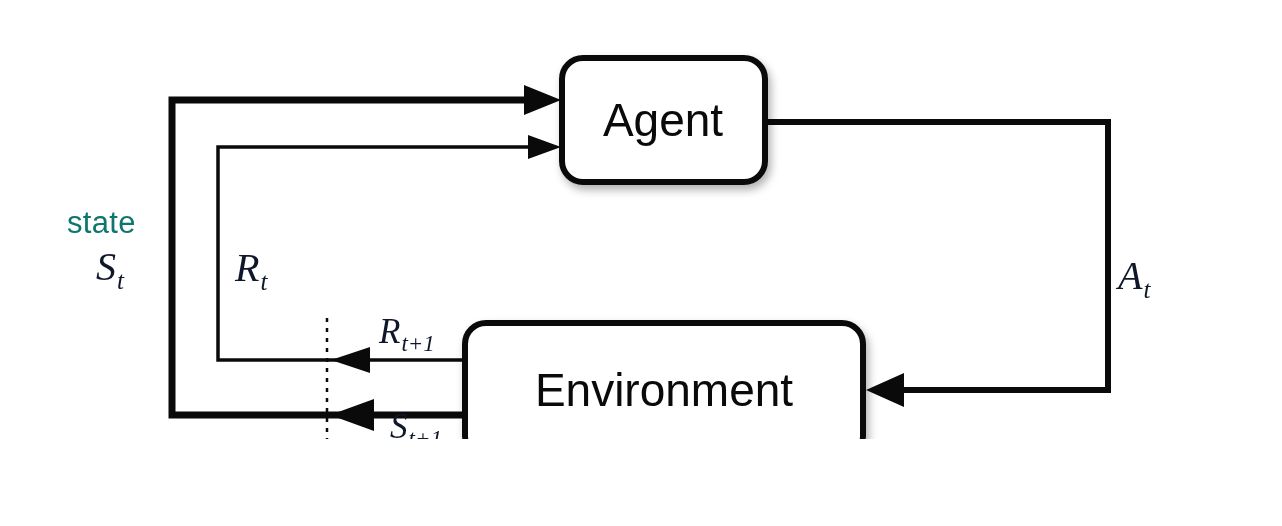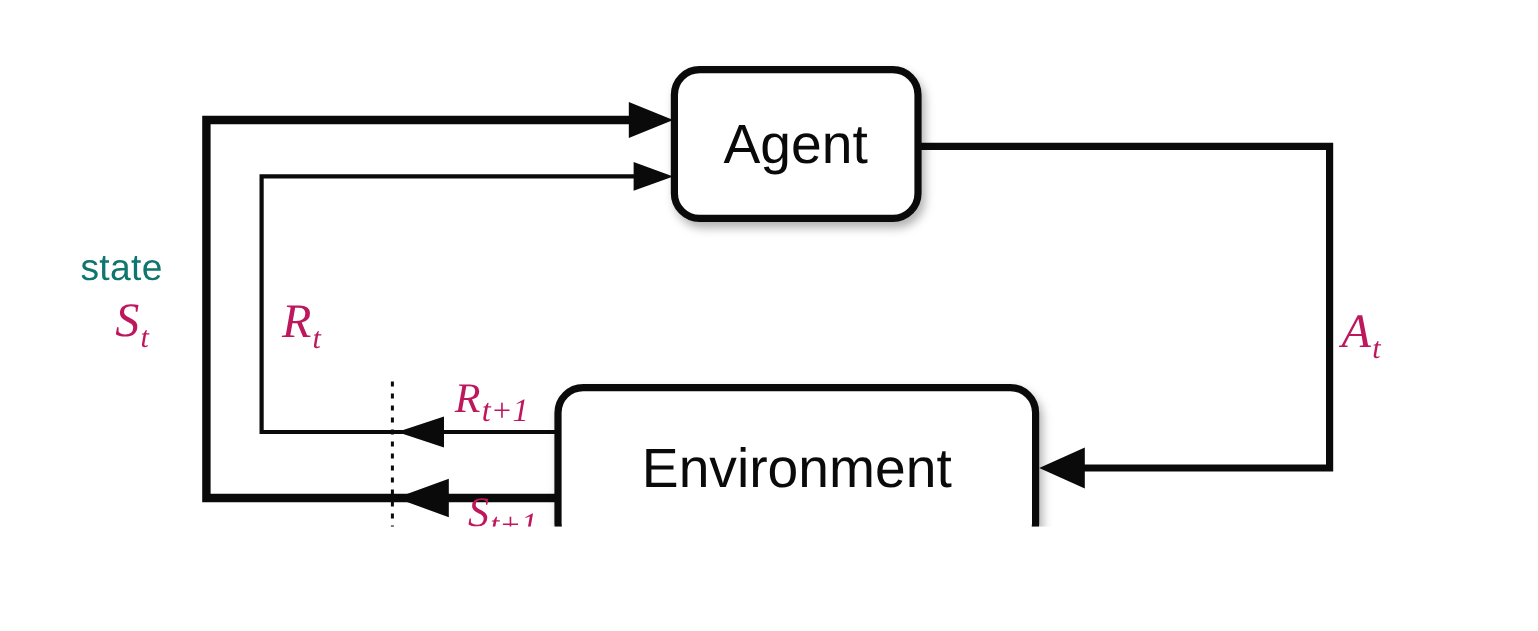--- a/index.html
+++ b/index.html
@@ -52,38 +52,38 @@
   }
   .word {
     position: absolute;
     color: #0f766e;
     font-size: 31px;
     letter-spacing: 0.3px;
     white-space: nowrap;
   }
   .math {
     position: absolute;
-    color: #be185d;
+    color: #0f172a;
     font-family: "Liberation Serif", serif;
     font-style: italic;
     font-size: 40px;
     white-space: nowrap;
     line-height: 1;
   }
   .math .sub {
     font-size: 25px;
     position: relative;
     top: 9px;
     left: 1px;
   }
   .math-small {
     font-size: 35px;
   }
   .math-small .sub {
-    font-size: 27px;
+    font-size: 23px;
     top: 8px;
   }
 </style>
 </head>
 <body>
 
 <div class="canvas">
 
   <svg class="diagram-svg" viewBox="0 0 1282 526">
 

